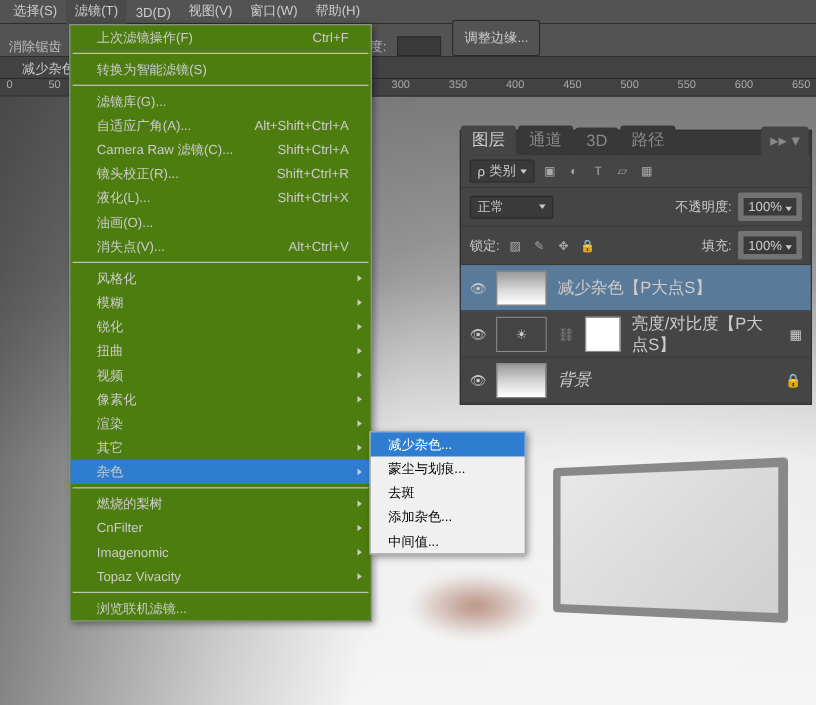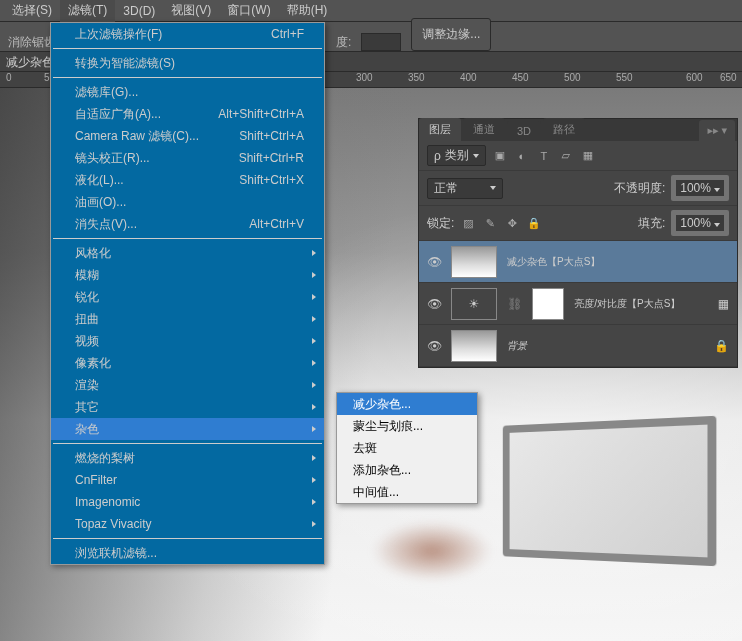--- a/index.html
+++ b/index.html
@@ -4,54 +4,54 @@
 <style>
 *{margin:0;padding:0;box-sizing:border-box;font-family:"Microsoft YaHei",sans-serif;font-size:12px;color:#ccc;user-select:none}
 body{background:#535353;width:742px;height:641px;overflow:hidden;position:relative}
 .menubar{background:#535353;height:22px;display:flex;align-items:center;padding:0 4px;border-bottom:1px solid #2a2a2a}
 .menubar span{padding:3px 8px;cursor:default}
 .menubar span.active{background:#4b4b4b}
 .toolbar{background:#535353;height:30px;display:flex;align-items:flex-end;padding:0 8px;gap:10px;border-bottom:1px solid #2a2a2a}
 .toolbar .lbl{color:#bbb}
 .toolbar .numbox{background:#3a3a3a;border:1px solid #2a2a2a;width:40px;height:18px;display:inline-block}
 .toolbar .btn{background:#535353;border:1px solid #2a2a2a;padding:7px 10px;border-radius:3px}
-.sub{background:#424242;height:20px;padding:2px 6px;border-bottom:1px solid #2a2a2a}
+.sub{background:#424242;height:20px;padding:2px 20px;border-bottom:1px solid #2a2a2a}
 .ruler{background:#424242;height:16px;position:relative;border-bottom:1px solid #2a2a2a}
 .ruler .tick{position:absolute;top:0;color:#aaa;font-size:10px}
 .canvas{position:absolute;left:0;top:88px;width:742px;height:553px;background:linear-gradient(180deg,#7a7a7a 0%,#9a9a9a 30%,#e8e8e8 60%,#f5f5f5 100%)}
 .canvas::before{content:"";position:absolute;inset:0;background:radial-gradient(ellipse at 75% 65%,rgba(255,255,255,.4),transparent 50%),linear-gradient(100deg,rgba(60,60,60,.8) 0%,rgba(120,120,120,.3) 35%,transparent 50%)}
 .laptop{position:absolute;right:30px;bottom:40px;width:280px;height:180px}
 .laptop .screen{width:220px;height:140px;background:linear-gradient(135deg,#e8e8e8,#d0d0d0);border:8px solid #888;border-radius:4px;position:absolute;right:0;top:0;transform:perspective(400px) rotateY(-15deg)}
 .hand{position:absolute;right:250px;bottom:60px;width:120px;height:60px;background:radial-gradient(ellipse,#b89080,transparent 70%);filter:blur(4px)}
-.dropdown{position:absolute;left:50px;top:22px;width:275px;background:#0369a1;border:1px solid #999;box-shadow:2px 2px 6px rgba(0,0,0,.4);z-index:100}
+.dropdown{position:absolute;left:63px;top:22px;width:275px;background:#4d7c0f;border:1px solid #999;box-shadow:2px 2px 6px rgba(0,0,0,.4);z-index:100}
 .dropdown .item{height:22px;display:flex;align-items:center;justify-content:space-between;padding:0 20px 0 24px;color:#000;cursor:default;position:relative}
 .dropdown .item.sel{background:#2f7dd1;color:#fff}
 .dropdown .sep{height:1px;background:#ccc;margin:3px 2px}
 .dropdown .item .arrow{position:absolute;right:8px}
 .submenu{position:absolute;left:336px;top:392px;width:142px;background:#f0f0f0;border:1px solid #999;box-shadow:2px 2px 6px rgba(0,0,0,.4);z-index:101}
 .submenu .item{height:22px;display:flex;align-items:center;padding:0 16px;color:#000}
 .submenu .item.sel{background:#2f7dd1;color:#fff}
 .panel{position:absolute;right:4px;top:118px;width:320px;background:#454545;border:1px solid #2a2a2a;z-index:50}
 .panel .tabs{display:flex;background:#383838;height:22px;align-items:flex-end}
-.panel .tabs span{padding:4px 10px;background:#454545;border-top-left-radius:3px;border-top-right-radius:3px;margin-right:2px;font-size:11px}
+.panel .tabs span{padding:4px 10px;background:#454545;border-top-left-radius:3px;border-top-right-radius:3px;margin-right:2px;font-size:15px}
 .panel .tabs span.inact{background:#383838;color:#888}
 .panel .tabs .expand{margin-left:auto;padding:4px 8px;color:#888}
 .panel .row{display:flex;align-items:center;padding:4px 8px;gap:6px;border-bottom:1px solid #3a3a3a}
 .panel .row .dd{background:#3a3a3a;border:1px solid #2a2a2a;padding:1px 6px;border-radius:2px;display:flex;align-items:center;gap:4px}
 .panel .row .ico{width:16px;height:16px;display:inline-flex;align-items:center;justify-content:center;color:#aaa;font-size:11px}
 .panel .row .valbox{background:#3a3a3a;border:5px solid #737373;padding:1px 4px;border-radius:2px;font-size:11px}
 .panel .layers{background:#454545}
 .panel .layer{display:flex;align-items:center;padding:4px 8px;gap:10px;border-bottom:1px solid #3a3a3a;height:42px}
 .panel .layer.sel{background:#5a7a9a}
 .panel .layer .eye{width:14px;color:#ccc}
 .panel .layer .thumb{width:46px;height:32px;background:#fff;border:1px solid #888;position:relative}
 .panel .layer .thumb.photo{background:linear-gradient(180deg,#999 0%,#ddd 60%,#fff 100%)}
 .panel .layer .thumb.adj{background:#444;display:flex;align-items:center;justify-content:center;color:#ccc}
 .panel .layer .mask{width:32px;height:32px;background:#fff;border:1px solid #888}
-.panel .layer .name{flex:1;font-size:10px}
+.panel .layer .name{flex:1;font-size:15px}
 .panel .layer .lock{color:#aaa}
 .triangle{display:inline-block;width:0;height:0;border-left:4px solid currentColor;border-top:3px solid transparent;border-bottom:3px solid transparent}
 .triangle-d{display:inline-block;width:0;height:0;border-top:4px solid currentColor;border-left:3px solid transparent;border-right:3px solid transparent}
 </style>
 </head>
 <body>
 
 <div class="menubar">
   <span>选择(S)</span>
   <span class="active">滤镜(T)</span>
@@ -75,21 +75,21 @@
 
 <div class="ruler">
   <span class="tick" style="left:6px">0</span>
   <span class="tick" style="left:44px">50</span>
   <span class="tick" style="left:356px">300</span>
   <span class="tick" style="left:408px">350</span>
   <span class="tick" style="left:460px">400</span>
   <span class="tick" style="left:512px">450</span>
   <span class="tick" style="left:564px">500</span>
   <span class="tick" style="left:616px">550</span>
-  <span class="tick" style="left:686px">600</span>
+  <span class="tick" style="left:668px">600</span>
   <span class="tick" style="left:720px">650</span>
 </div>
 
 <div class="canvas">
   <div class="laptop">
       <div class="screen"></div>
     </div>
   <div class="hand"></div>
 </div>
 

